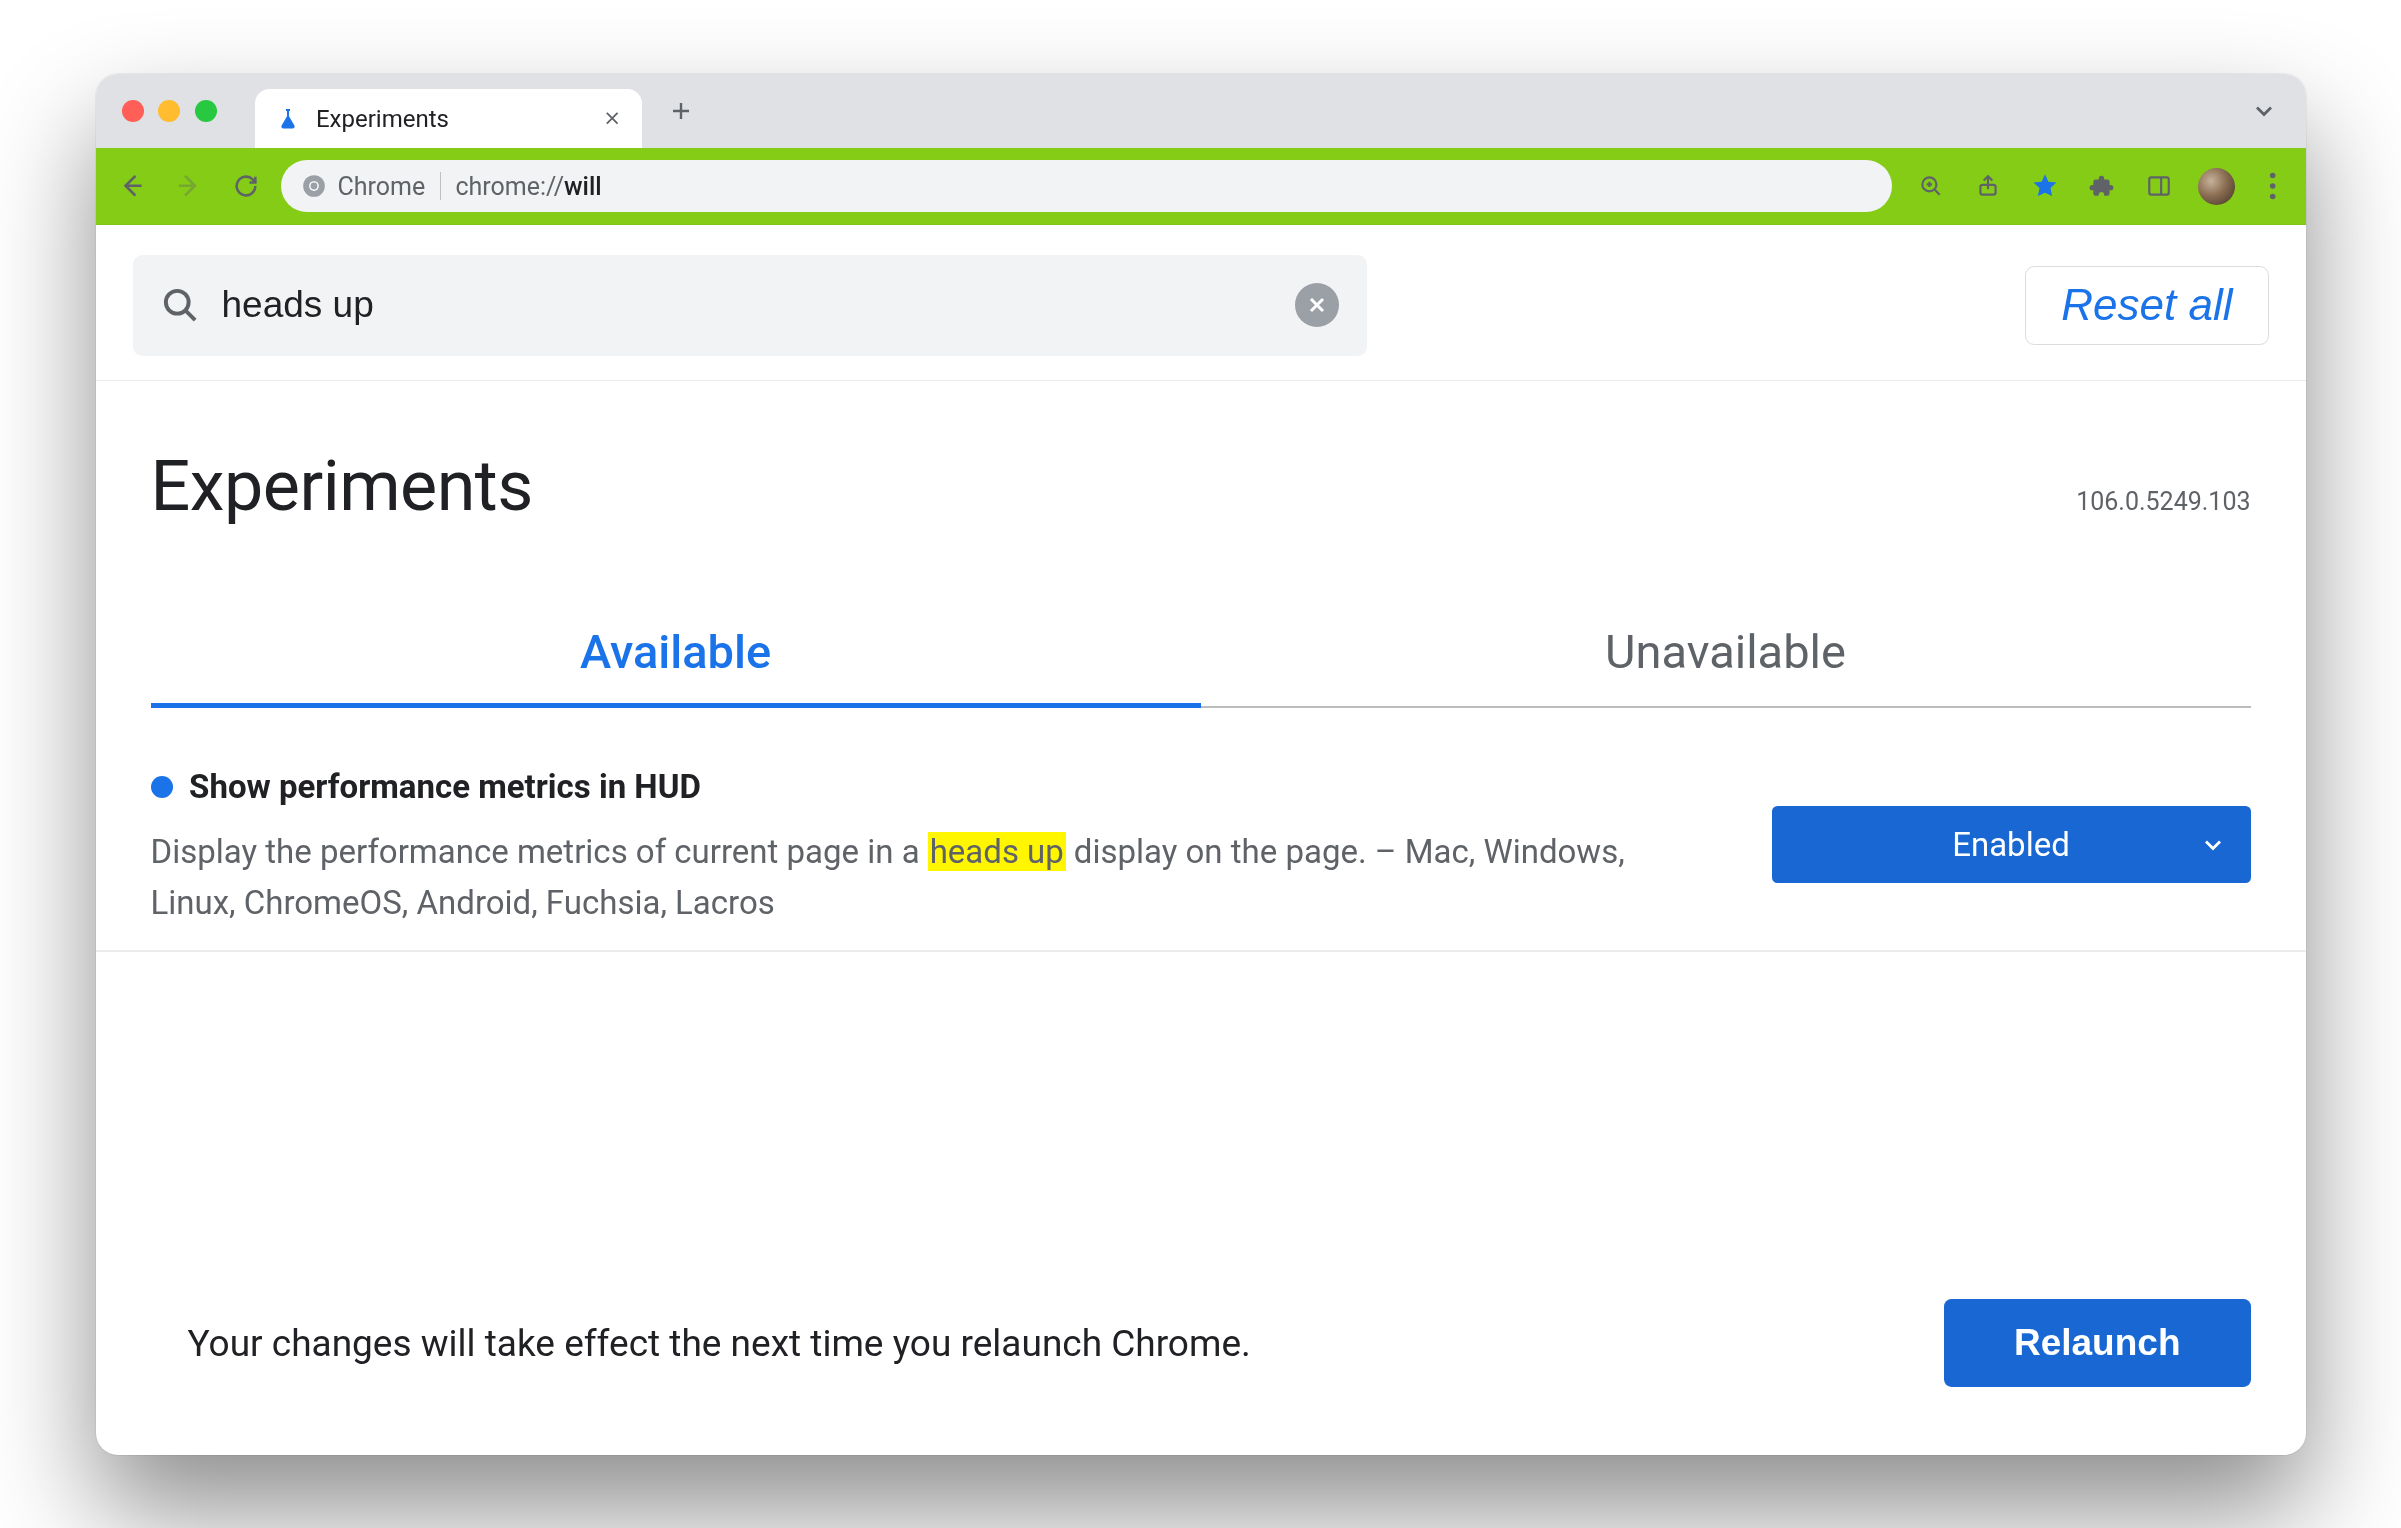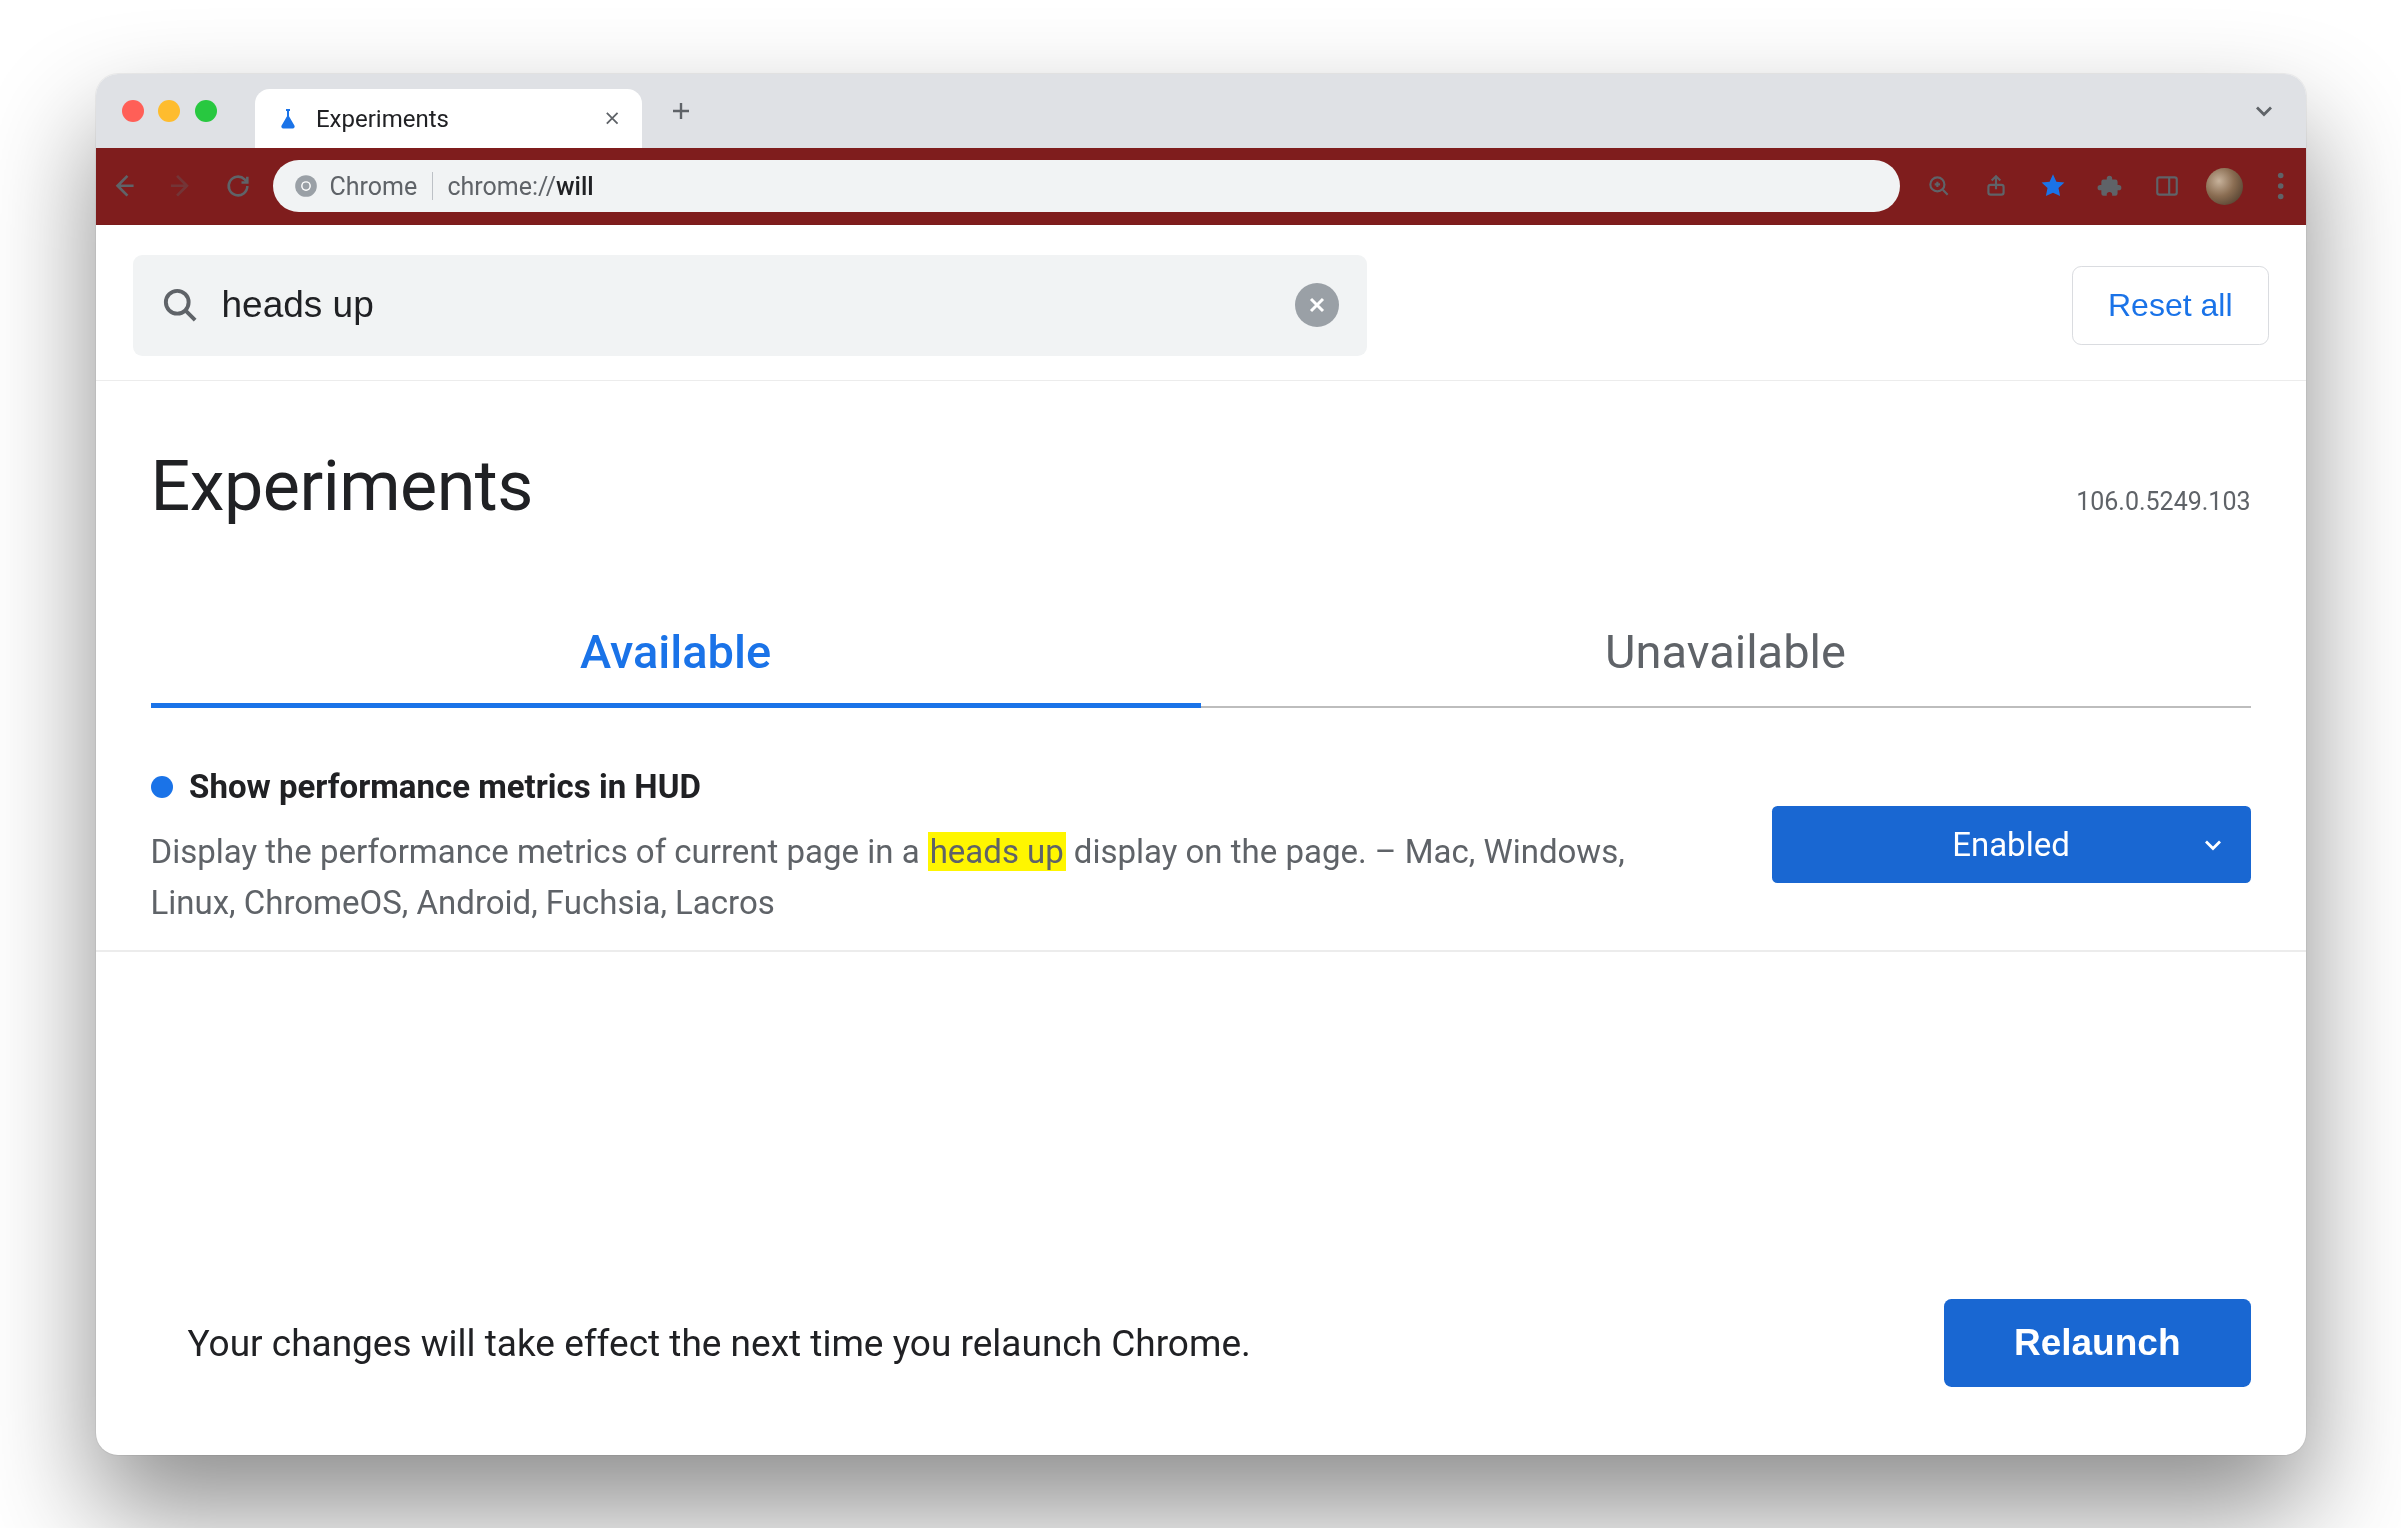--- a/index.html
+++ b/index.html
@@ -83,24 +83,24 @@
   .tabstrip .spacer { flex: 1; }
   .tabstrip .chevron {
     align-self: center;
     color:#5f6368;
     padding: 0 9.2px;
   }
 
   
   .toolbar {
     height: 77px;
-    background: #7f1d1d;
+    background: #84cc16;
     display: flex;
     align-items: center;
-    padding: 0 6px;
+    padding: 0 14px;
     gap: 13px;
     border-bottom: 0.9px solid rgba(0,0,0,0.03);
   }
   .nav-btn {
     width: 44px; height: 44px;
     display:flex; align-items:center; justify-content:center;
     color: var(--text-muted);
     border-radius: 50%;
   }
   .nav-btn.disabled { opacity: 0.35; }
@@ -165,23 +165,24 @@
     cursor: pointer;
   }
   .flags-header .gap { flex:1; }
   .reset-all {
     height: 79px;
     padding: 0 35px;
     border: 1.8px solid var(--border);
     border-radius: 9.2px;
     background: #fff;
     color: var(--blue);
-    font-size: 32px;
+    font-size: 44px;
     font-weight: 500;
     cursor: pointer;
+    font-style: italic;
   }
 
   .title-row {
     display:flex; align-items: baseline; justify-content: space-between;
     padding: 64px 55px 0 55px;
   }
   .title-row h1 {
     margin: 0;
     font-size: 70px;
     font-weight: 400;

